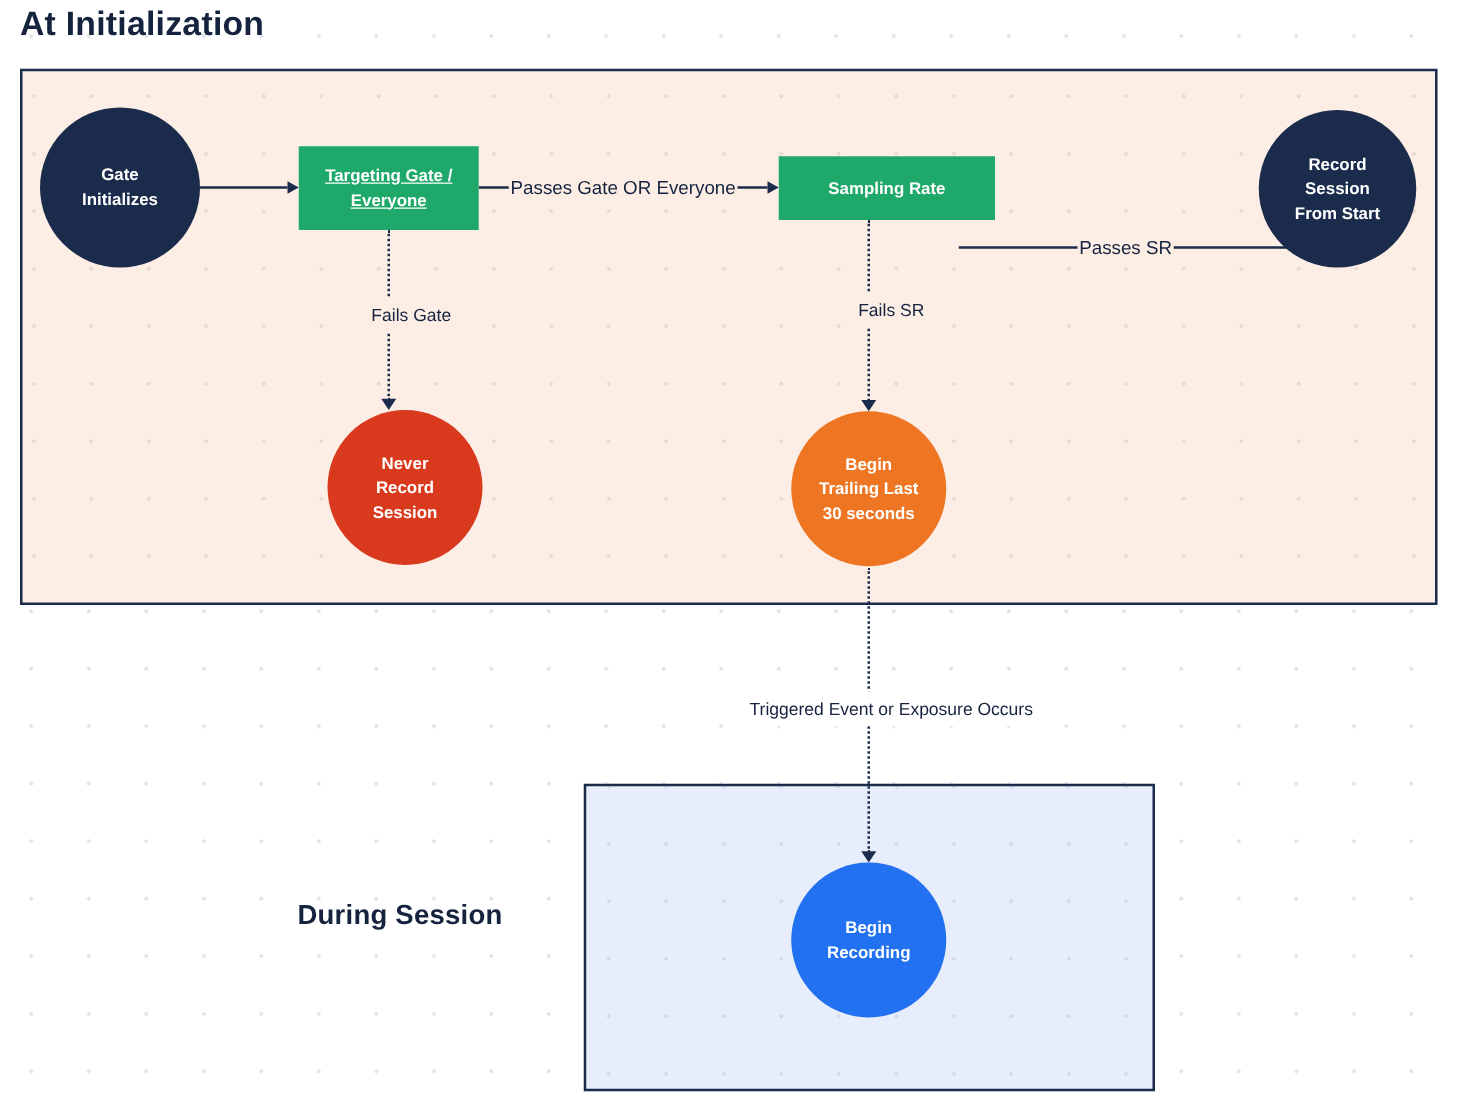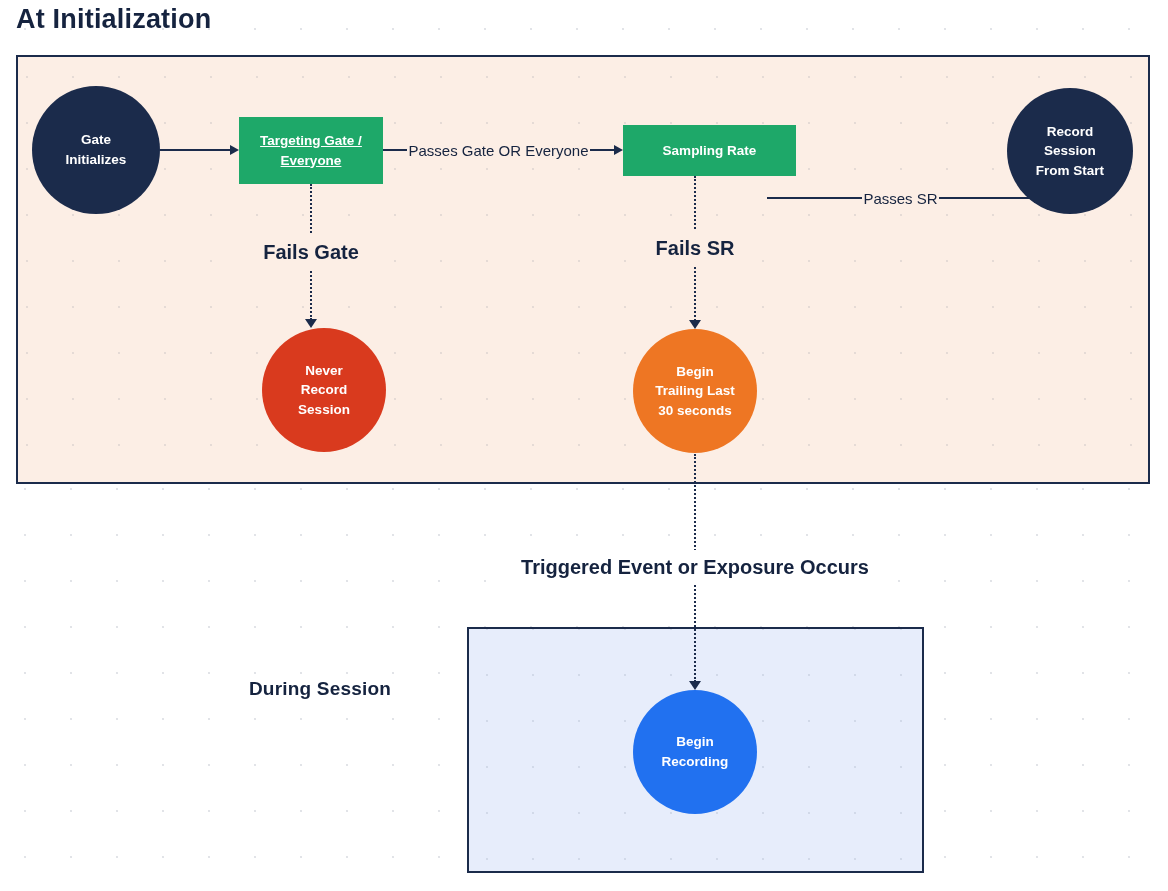--- a/index.html
+++ b/index.html
@@ -20,21 +20,21 @@
     background-image:radial-gradient(circle,rgba(27,43,75,0.10) 1.4px,transparent 1.5px);
     background-size:46px 46px;background-position:-14px -3px;
   }
   .panel.lightblue{
     left:467px;top:627px;width:457px;height:246px;background-color:var(--lightblue);
     background-image:radial-gradient(circle,rgba(27,43,75,0.10) 1.4px,transparent 1.5px);
     background-size:46px 46px;background-position:-5px -23px;
   }
   .title{position:absolute;font-weight:600;color:var(--ink);letter-spacing:0.2px;}
   .title.init{left:16px;top:4px;font-size:27px;}
-  .title.during{left:160px;top:678px;width:320px;text-align:center;font-size:19px;}
+  .title.during{left:160px;top:719px;width:320px;text-align:center;font-size:22px;}
   .node{
     position:absolute;display:flex;align-items:center;justify-content:center;
     color:#fff;text-align:center;white-space:pre-line;font-weight:600;
     font-size:13.5px;line-height:1.45;z-index:3;
   }
   .circle{border-radius:50%;}
   .c-user{left:32px;top:86px;width:128px;height:128px;background:var(--navy);}
   .c-record{left:1007px;top:88px;width:126px;height:126px;background:var(--navy);}
   .c-never{left:262px;top:328px;width:124px;height:124px;background:var(--red);}
   .c-trailing{left:633px;top:329px;width:124px;height:124px;background:var(--orange);}
@@ -51,22 +51,22 @@
   .edge-label{flex:0 0 auto;font-size:15px;font-weight:500;color:var(--ink);padding:0 1px;white-space:nowrap;}
   .vline{position:absolute;width:0;border-left:2px dotted var(--navy);z-index:2;}
   .vl-gate{left:310px;top:184px;height:136px;}
   .vl-sampling{left:694px;top:176px;height:145px;}
   .vl-trailing{left:694px;top:454px;height:228px;}
   .head-down{position:absolute;width:0;height:0;border-top:9px solid var(--navy);border-left:6px solid transparent;border-right:6px solid transparent;z-index:2;}
   .hd-gate{left:305px;top:319px;}
   .hd-sampling{left:689px;top:320px;}
   .hd-trailing{left:689px;top:681px;}
   .float-label{
-    position:absolute;transform:translate(-50%,-50%);font-size:20px;font-weight:700;
-    color:var(--ink);padding:7px 8px;white-space:nowrap;z-index:4;line-height:1;
+    position:absolute;transform:translate(-50%,-50%);font-size:14px;font-weight:400;
+    color:var(--ink);padding:7px 8px;white-space:nowrap;z-index:4;line-height:1;margin-left:18px;
   }
   .fl-peach{background:var(--peach);}
   .fl-white{background:#fff;}
   .fl-gate{left:311px;top:252px;}
   .fl-sr{left:695px;top:248px;}
   .fl-trigger{left:695px;top:567px;}
 </style>
 </head>
 <body>
 

